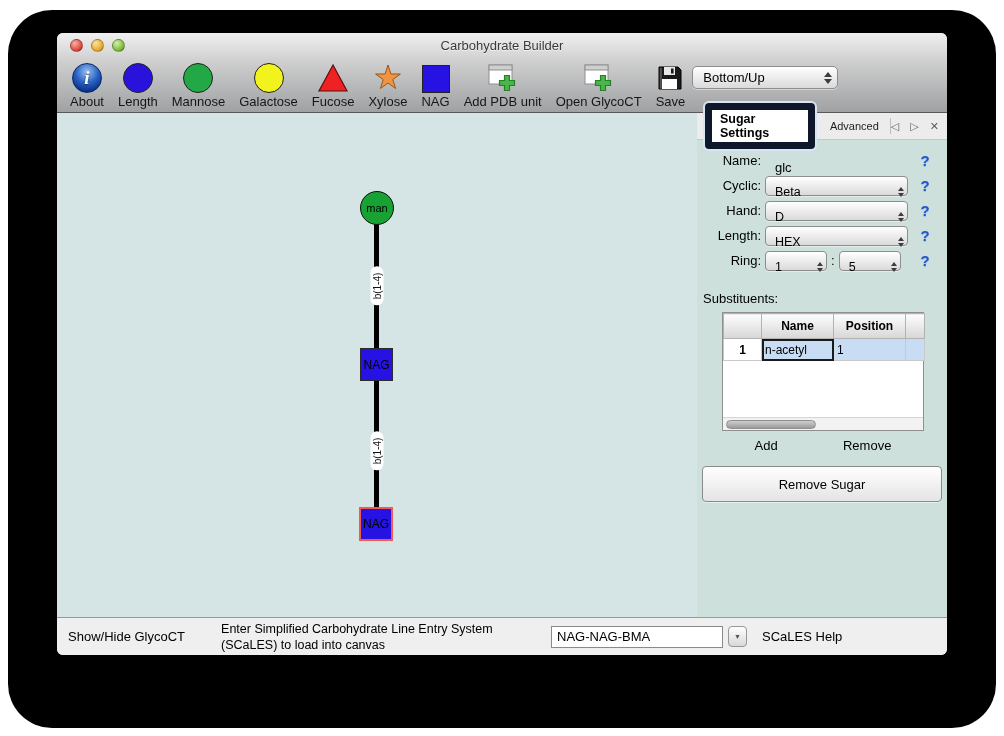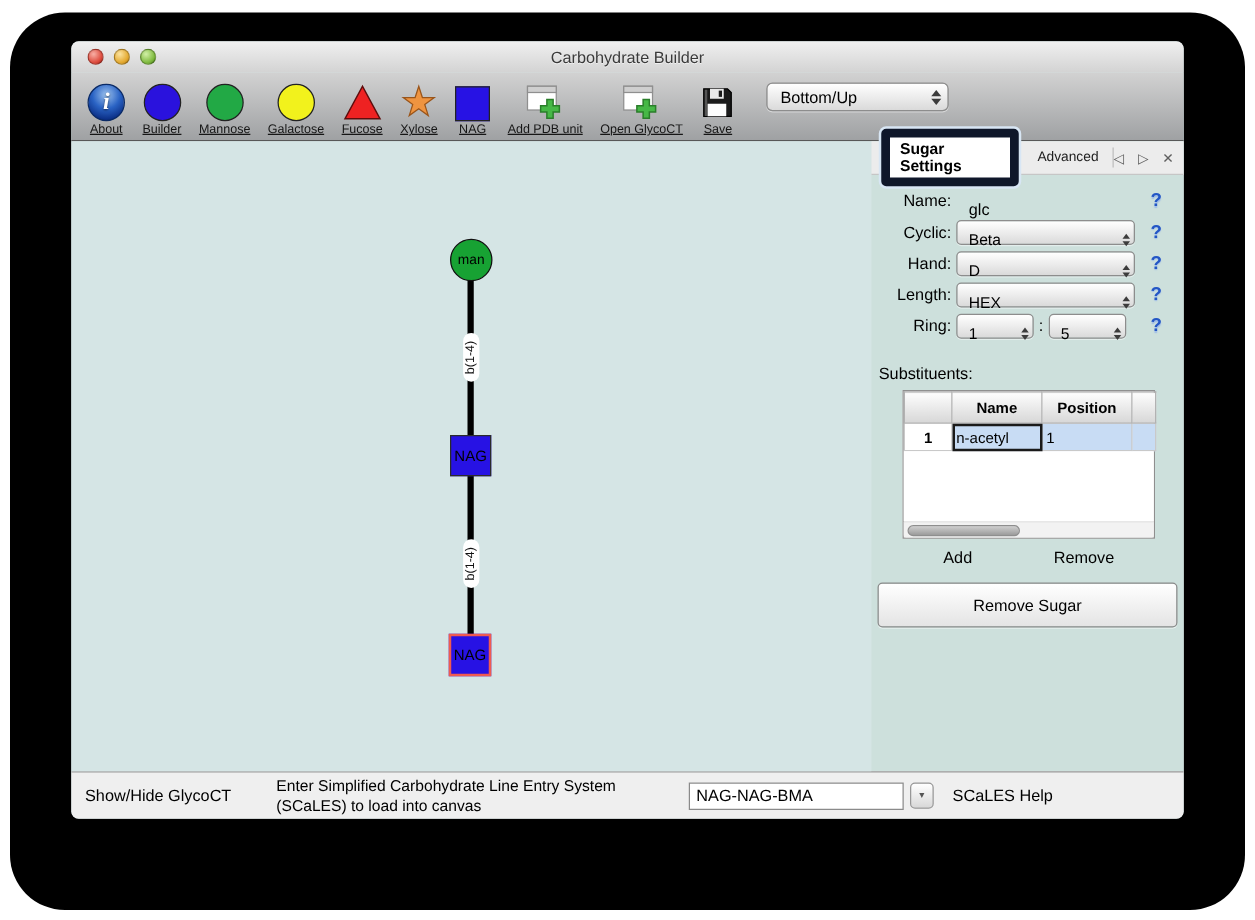--- a/index.html
+++ b/index.html
@@ -18,34 +18,34 @@
   .light.red    { background:radial-gradient(circle at 35% 30%, #f8b0a6, #dd4a3c 65%, #8f1d12); }
   .light.yellow { background:radial-gradient(circle at 35% 30%, #fbe3a0, #e4a92f 65%, #9a6a10); }
   .light.green  { background:radial-gradient(circle at 35% 30%, #d2f0a8, #7fba3e 65%, #3f7013); }
   .title-text { font-size:13px; color:#3a3a3a; text-shadow:0 1px 0 rgba(255,255,255,.6); }
 
   
   .toolbar { height:55px; flex:0 0 55px; background:linear-gradient(#d2d2d2,#9fa1a3); border-bottom:1px solid #585858;
              display:flex; align-items:flex-end; padding:0 0 3px 6px; }
   .tool { display:flex; flex-direction:column; align-items:center; padding:0 7px; cursor:default; }
   .tool-icon { height:33px; display:flex; align-items:flex-end; justify-content:center; margin-bottom:1px; }
-  .tool-label { font-size:10px; color:#161616; white-space:nowrap;text-decoration:underline; }
+  .tool-label { font-size:13px; color:#161616; white-space:nowrap; }
   .sh-circle { width:30px; height:30px; border-radius:50%; border:1px solid #222; }
   .about-sphere { width:30px; height:30px; border-radius:50%; border:1px solid #0a2a66;
                   background:radial-gradient(circle at 50% 28%, #9cc2ee, #2a63c4 45%, #0b2f86 80%, #071f5e);
                   color:#fff; font:italic bold 19px "Liberation Serif",serif; display:flex; align-items:center; justify-content:center;
                   text-shadow:0 1px 2px rgba(0,0,0,.6); }
   .sh-square { width:28px; height:28px; border:1px solid #222; }
   .popup { display:flex; align-items:center; background:linear-gradient(#ffffff,#dadada); border:1px solid #8d8d8d;
            border-radius:5px; height:23px; padding:0 5px 0 10px; box-shadow:0 1px 0 rgba(255,255,255,.45); }
   .popup .txt { flex:1; font-size:13px; color:#000; white-space:nowrap; overflow:hidden; }
   .updown { display:flex; flex-direction:column; gap:2px; margin-left:6px; }
   .updown .up   { width:0; height:0; border-left:4px solid transparent; border-right:4px solid transparent; border-bottom:5px solid #3c3c3c; }
   .updown .down { width:0; height:0; border-left:4px solid transparent; border-right:4px solid transparent; border-top:5px solid #3c3c3c; }
-  .toolbar-popup { width:146px; align-self:center; margin-left:18px; margin-bottom:12px; }
+  .toolbar-popup { width:146px; align-self:center; margin-bottom:12px; }
 
   
   .main { flex:1; display:flex; min-height:0; }
   .canvas { width:640px; flex:0 0 640px; position:relative; background:#d5e5e5; }
   .edge { position:absolute; left:317px; top:85px; width:5px; height:326px; background:#000; }
   .node { position:absolute; display:flex; align-items:center; justify-content:center; color:#000; }
   .node-man { left:303px; top:78px; width:34px; height:34px; border-radius:50%; background:#17a233; border:1px solid #101010; font-size:11px; }
   .node-nag1 { left:303px; top:235px; width:33px; height:33px; background:#2712e4; border:1px solid #2b2b2b; font-size:12px; }
   .node-nag2 { left:302px; top:394px; width:34px; height:34px; background:#2712e4; border:2px solid #f05a50; font-size:12px; }
   .link-label { position:absolute; transform:translate(-50%,-50%) rotate(-90deg); background:#fff; border-radius:7px;
@@ -128,21 +128,21 @@
       <div class="tool">
         <div class="tool-icon">
             <div class="about-sphere">i</div>
           </div>
         <div class="tool-label">About</div>
       </div>
       <div class="tool">
         <div class="tool-icon">
             <div class="sh-circle" style="background:#2a12dd"></div>
           </div>
-        <div class="tool-label">Builder</div>
+        <div class="tool-label">Length</div>
       </div>
       <div class="tool">
         <div class="tool-icon">
             <div class="sh-circle" style="background:#22a945"></div>
           </div>
         <div class="tool-label">Mannose</div>
       </div>
       <div class="tool">
         <div class="tool-icon">
             <div class="sh-circle" style="background:#f2f21c"></div>

